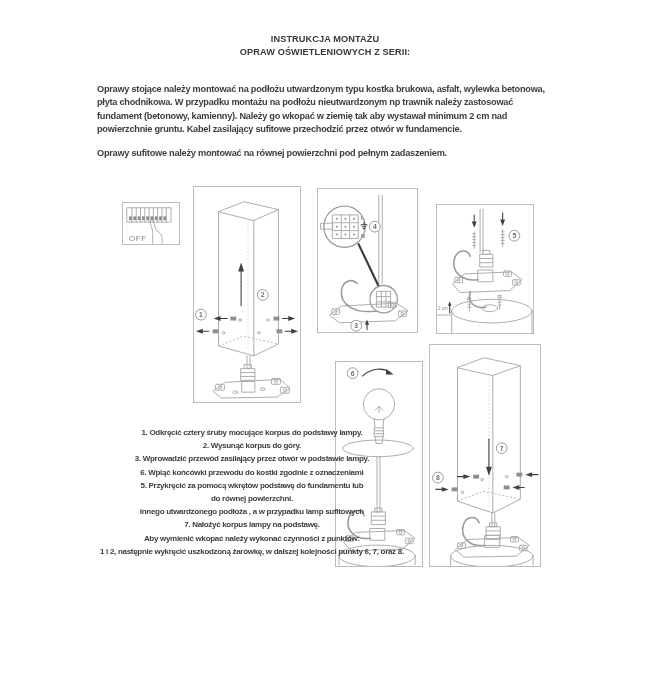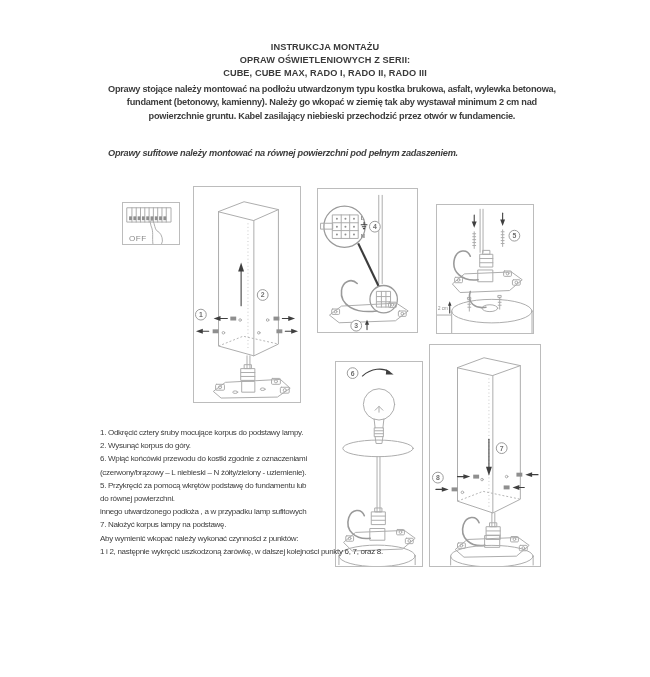--- a/index.html
+++ b/index.html
@@ -1,28 +1,28 @@
 <!DOCTYPE html>
 <html><head>
 <meta charset="utf-8">
 <style>
   html,body{margin:0;padding:0;background:#ffffff;}
   .page{
     position:relative;width:650px;height:677px;background:#ffffff;
     font-family:"Liberation Sans",sans-serif;color:#3c3c3c;overflow:hidden;
   }
   
-  .title-block{position:absolute;top:41px;left:0;width:650px;text-align:center;}
+  .title-block{position:absolute;top:33px;left:0;width:650px;text-align:center;}
   .title-line{font-size:9.2px;font-weight:700;line-height:13px;letter-spacing:.1px;color:#3a3a3a;}
-  .para{position:absolute;left:108px;text-align:center;}
+  .para{position:absolute;left:97px;}
   .para-line{font-size:9.2px;font-weight:600;letter-spacing:-.25px;line-height:13.4px;white-space:nowrap;color:#3d3d3d;}
   #para1{top:83px;}
-  #para2{top:147px;font-style:italic;}
+  #para2{top:147px;}
   .steps{position:absolute;left:100px;top:426px;}
-  .step-line{font-size:8px;font-weight:400;letter-spacing:-.3px;line-height:13.2px;white-space:nowrap;color:#3d3d3d;}
+  .step-line{font-size:8px;font-weight:700;letter-spacing:-.3px;line-height:13.2px;white-space:nowrap;color:#3d3d3d;text-align:center;}
   
   .fig{position:absolute;border:1px solid #bcbcbc;background:#fff;box-sizing:border-box;}
   #figA{left:122px;top:202px;width:58px;height:43px;}
   #figB{left:193px;top:186px;width:108px;height:217px;}
   #figC{left:317px;top:188px;width:101px;height:145px;}
   #figD{left:436px;top:204px;width:98px;height:130px;}
   #figE{left:335px;top:361px;width:88px;height:206px;}
   #figF{left:429px;top:344px;width:112px;height:223px;}
   .fig svg{display:block;width:100%;height:100%;}
   
@@ -39,27 +39,27 @@
   .svg-label{fill:#8a8a8a;font-family:"Liberation Sans",sans-serif;}
 </style>
 </head>
 <body>
 
 <div class="page">
 
   <div class="title-block">
     <div class="title-line">INSTRUKCJA MONTAŻU</div>
     <div class="title-line">OPRAW OŚWIETLENIOWYCH Z SERII:</div>
-    <div class="title-line">CUBE, CUBE MAX, RADO I, RADO II, RADO III</div>
   </div>
 
   <div class="para" id="para1">
     <div class="para-line">Oprawy stojące należy montować na podłożu utwardzonym typu kostka brukowa, asfalt, wylewka betonowa,</div>
+    <div class="para-line">płyta chodnikowa. W przypadku montażu na podłożu nieutwardzonym np trawnik należy zastosować</div>
     <div class="para-line">fundament (betonowy, kamienny). Należy go wkopać w ziemię tak aby wystawał minimum 2 cm nad</div>
-    <div class="para-line">powierzchnie gruntu. Kabel zasilający niebieski przechodzić przez otwór w fundamencie.</div>
+    <div class="para-line">powierzchnie gruntu. Kabel zasilający sufitowe przechodzić przez otwór w fundamencie.</div>
   </div>
   <div class="para" id="para2">
     <div class="para-line">Oprawy sufitowe należy montować na równej powierzchni pod pełnym zadaszeniem.</div>
   </div>
 
   <div class="fig" id="figA">
     <svg viewBox="0 0 58 43">
       <rect class="ln" x="4" y="5" width="46" height="15"></rect>
       <path class="ln" d="M9 5V20M13.5 5V20M18 5V20M22.5 5V20M27 5V20M31.5 5V20M36 5V20M40.5 5V20M45 5V20"></path>
       <g class="scr">
@@ -343,22 +343,22 @@
       <g>
         <circle class="badge-c" cx="8" cy="134" r="5.5"></circle>
         <text class="badge-t" x="8" y="136.5">8</text>
       </g>
     </svg>
   </div>
 
   <div class="steps">
     <div class="step-line">1. Odkręcić cztery śruby mocujące korpus do podstawy lampy.</div>
     <div class="step-line">2. Wysunąć korpus do góry.</div>
+    <div class="step-line">3. Wprowadzić przewód zasilający przez otwór w podstawie lampy.</div>
     <div class="step-line">6. Wpiąć końcówki przewodu do kostki zgodnie z oznaczeniami</div>
-    <div class="step-line">(czerwony/brązowy – L niebieski – N żółty/zielony - uziemienie).</div>
     <div class="step-line">5. Przykręcić za pomocą wkrętów podstawę do fundamentu lub</div>
     <div class="step-line">do równej powierzchni.</div>
     <div class="step-line">innego utwardzonego podłoża , a w przypadku lamp sufitowych</div>
     <div class="step-line">7. Nałożyć korpus lampy na podstawę.</div>
     <div class="step-line">Aby wymienić wkopać należy wykonać czynności z punktów:</div>
     <div class="step-line">1 i 2, następnie wykręcić uszkodzoną żarówkę, w dalszej kolejności punkty 6, 7, oraz 8.</div>
   </div>
 
 </div>
 

